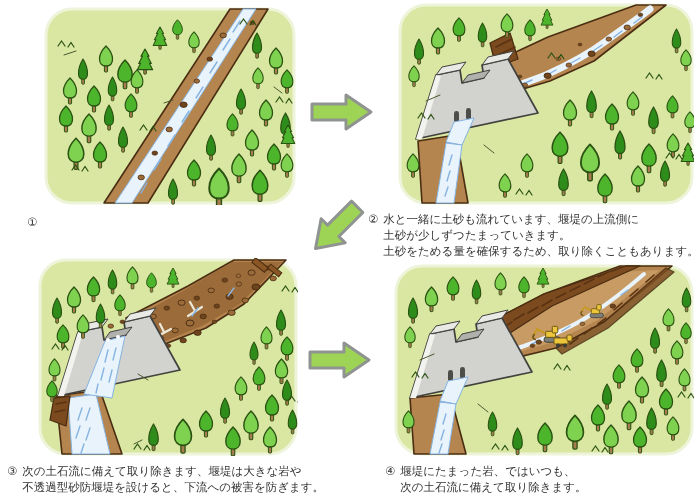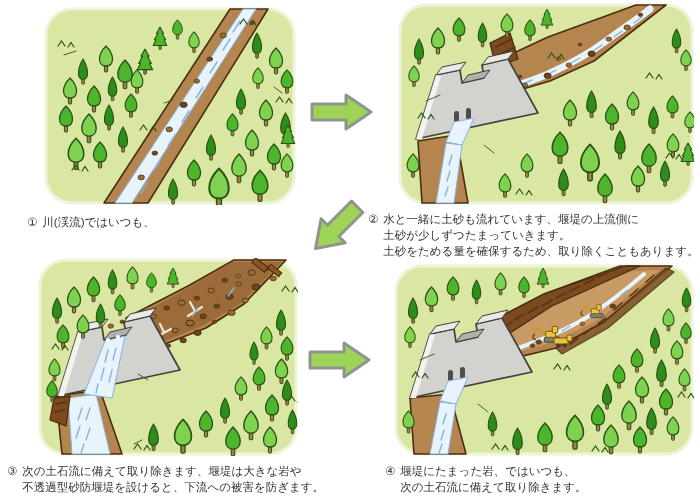--- a/index.html
+++ b/index.html
@@ -439,21 +439,20 @@
   <svg class="arrow arrow2" style="left:303px;top:207px" width="66" height="42" viewBox="0 0 66 42">
       <use href="#arrowShape" transform="translate(1,1)"></use>
     </svg>
   <svg class="arrow" style="left:307px;top:339px" width="66" height="42" viewBox="0 0 66 42">
       <use href="#arrowShape" transform="translate(1,1)"></use>
     </svg>
 
   <div class="caption" style="left:27px;top:214px;width:300px">
     <span class="num">①</span>
     <div class="lines">
-      <div>川(渓流)ではいつも、</div>
     </div>
   </div>
 
   <div class="caption" style="left:368px;top:211px;width:332px">
     <span class="num">②</span>
     <div class="lines">
       <div>水と一緒に土砂も流れています、堰堤の上流側に</div>
       <div>土砂が少しずつたまっていきます。</div>
       <div>土砂をためる量を確保するため、取り除くこともあります。</div>
     </div>

